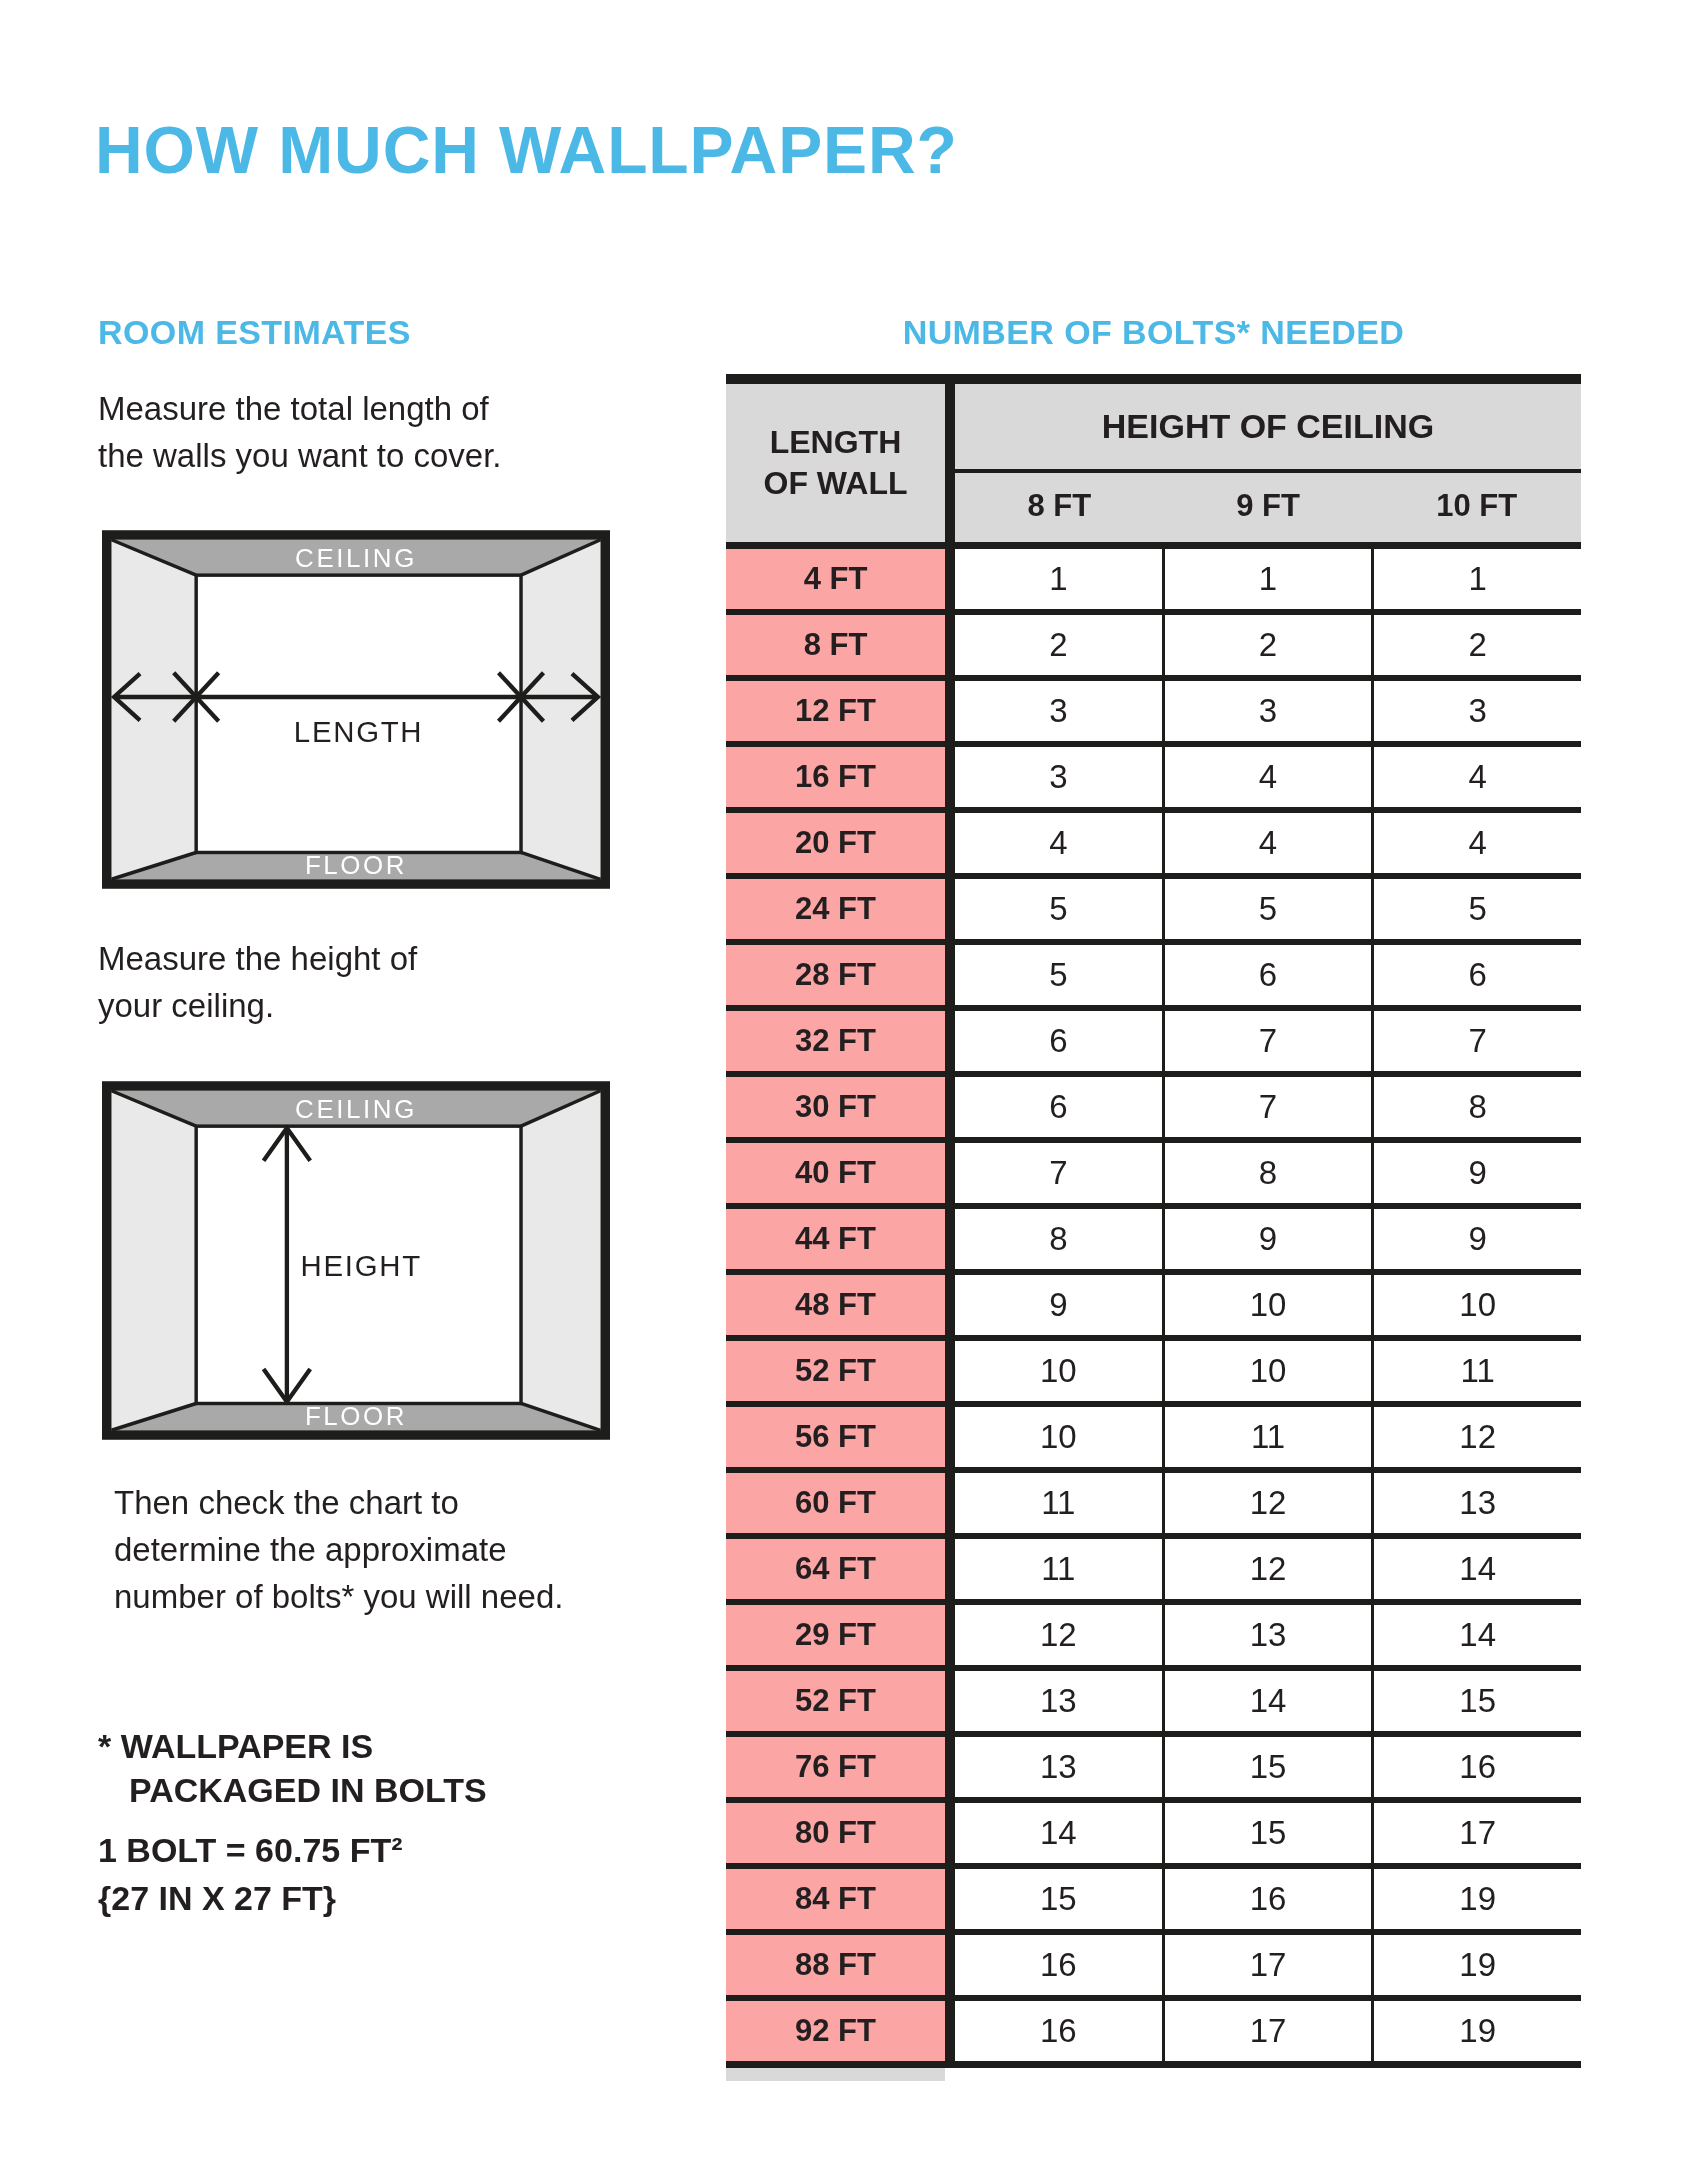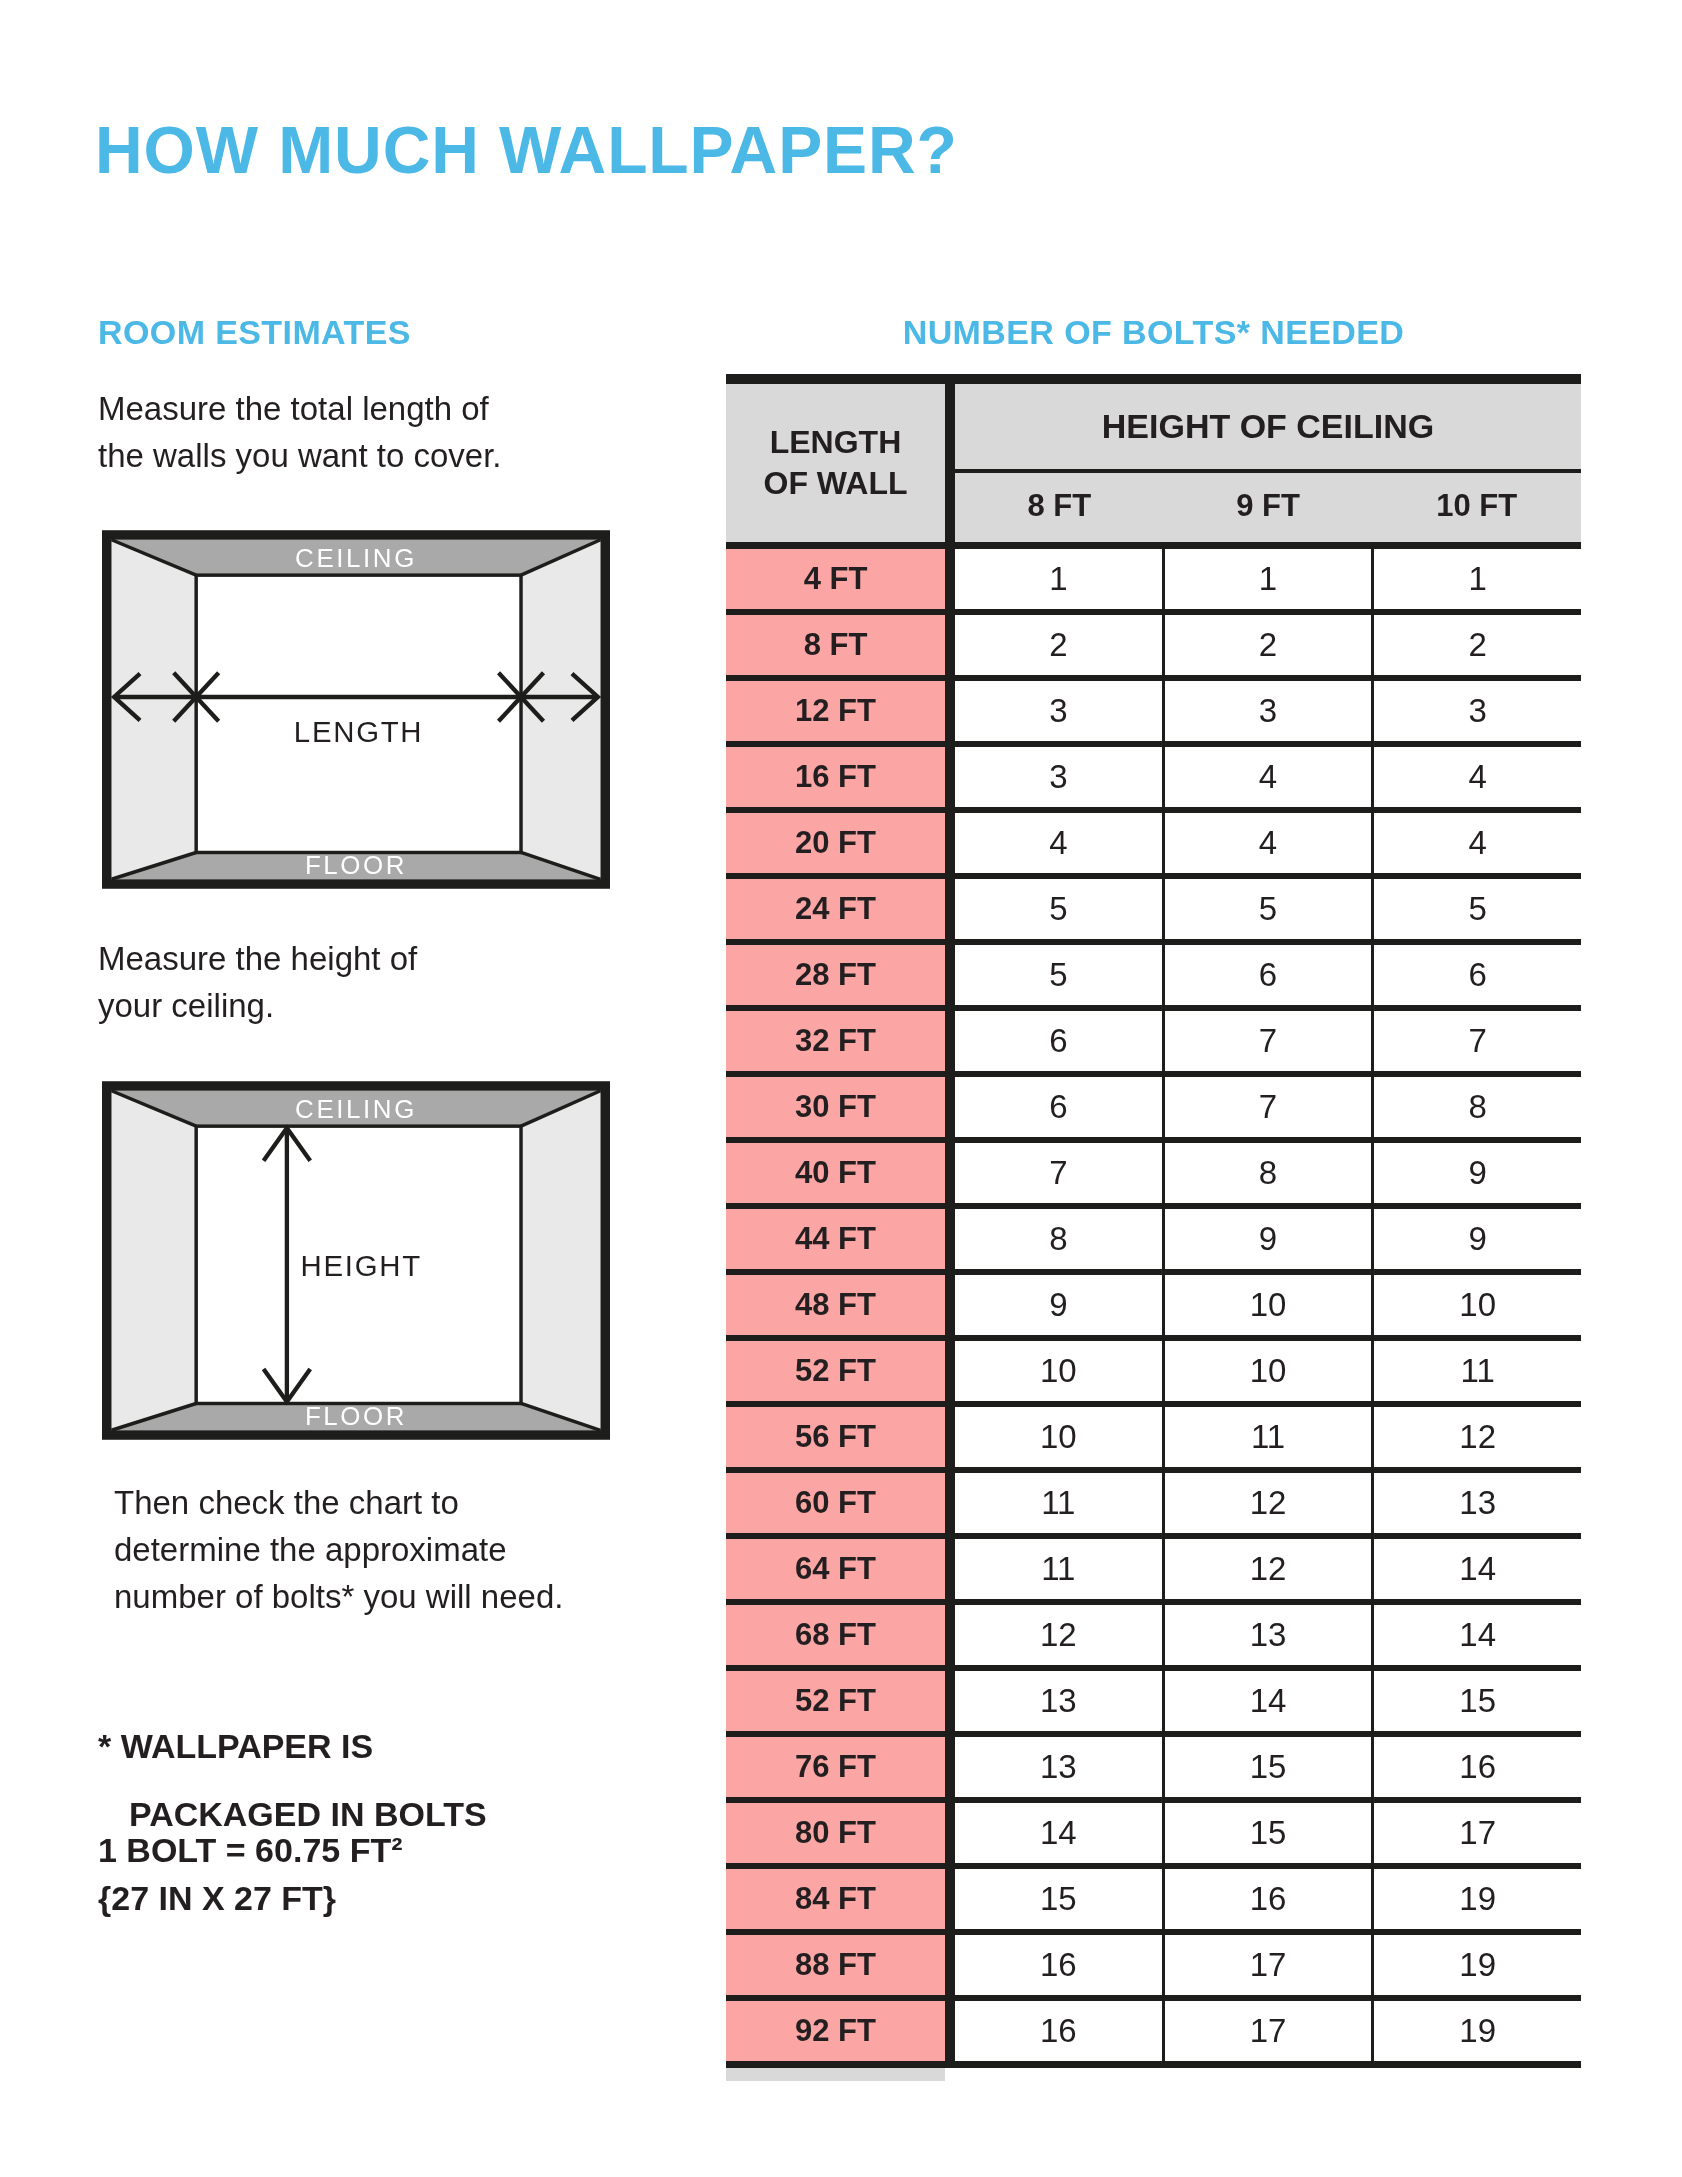--- a/index.html
+++ b/index.html
@@ -8,21 +8,21 @@
   .title{position:absolute;left:95px;top:73px;font-size:66px;font-weight:bold;
          color:#4cb8e6;letter-spacing:0.9px;line-height:1;}
   .sec-head{position:absolute;font-size:34px;font-weight:bold;color:#4cb8e6;letter-spacing:0.4px;}
   .sec-head.left-head{left:98px;top:313px;}
   .sec-head.table-head{left:726px;top:313px;width:855px;text-align:center;}
   .para{position:absolute;left:98px;font-size:33px;line-height:1.42;white-space:pre-line;color:#231f20;}
   .para.p1{top:386px;}
   .para.p2{top:936px;}
   .para.p3{top:1480px;margin-left:16px;}
   .fn{position:absolute;left:98px;top:1724px;font-size:34px;font-weight:bold;line-height:1.3;}
-  .fn .indent{margin-left:31px;margin-top:24px;}
+  .fn .indent{margin-left:31px;}
   .boltinfo{position:absolute;left:98px;top:1826px;font-size:34px;font-weight:bold;line-height:1.42;}
   .diagram{position:absolute;left:102px;width:508px;height:359px;}
   .diagram.d1{top:530px;}
   .diagram.d2{top:1081px;}
 
   
   *{box-sizing:border-box;}
   .btable{position:absolute;left:726px;top:374px;width:855px;}
   .t-topbar{height:10.4px;background:#1d1d1b;}
   .t-header{display:flex;}
@@ -257,21 +257,21 @@
   </div>
         <div class="t-row">
     <div class="t-label">64 FT</div>
     <div class="t-cells">
       <div class="t-cell">11</div>
       <div class="t-cell sep">12</div>
       <div class="t-cell sep">14</div>
     </div>
   </div>
         <div class="t-row">
-    <div class="t-label">68 FT</div>
+    <div class="t-label">29 FT</div>
     <div class="t-cells">
       <div class="t-cell">12</div>
       <div class="t-cell sep">13</div>
       <div class="t-cell sep">14</div>
     </div>
   </div>
         <div class="t-row">
     <div class="t-label">52 FT</div>
     <div class="t-cells">
       <div class="t-cell">13</div>

